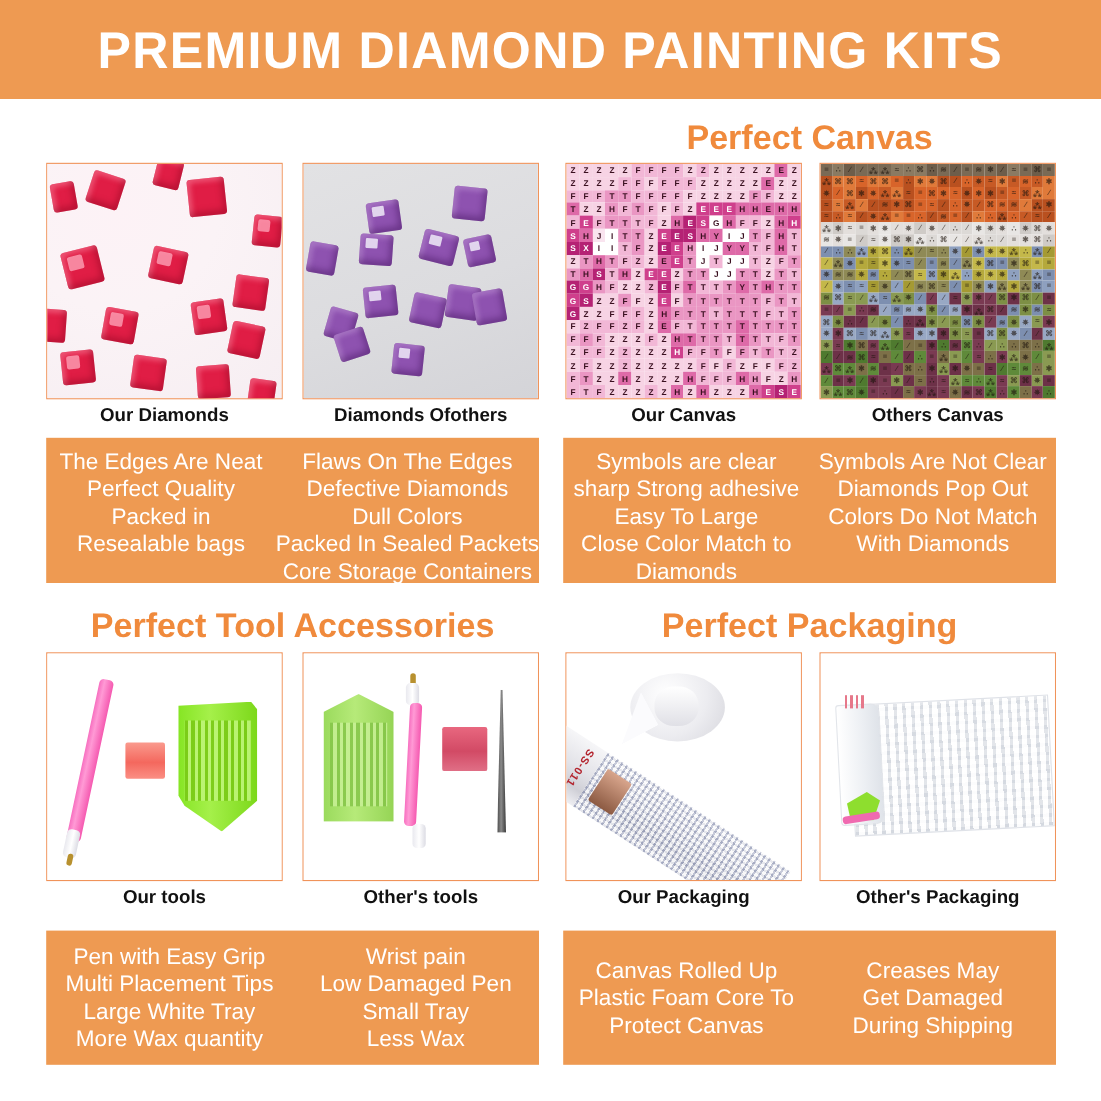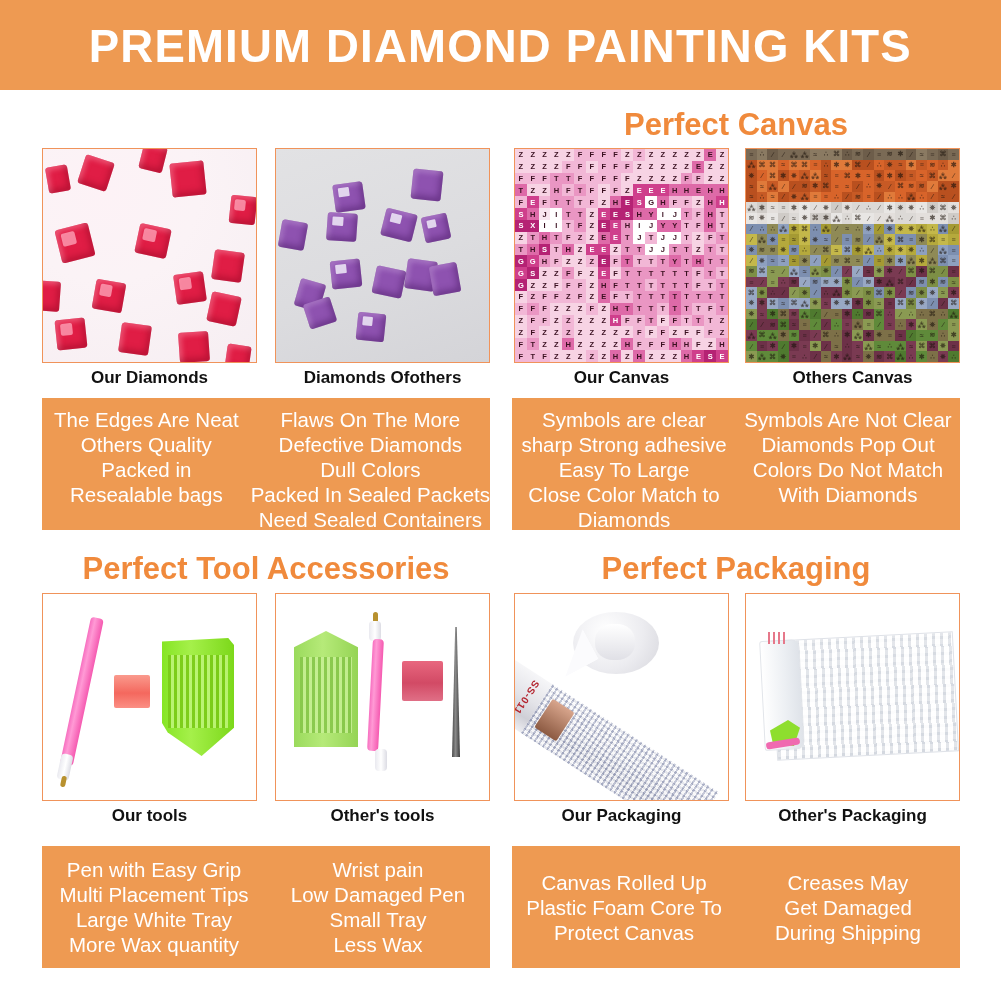--- a/index.html
+++ b/index.html
@@ -178,30 +178,30 @@
         <div class="bead purple f" style="left: 38%; top: 77%; width: 28px; height: 28px; transform: rotate(6deg);"></div>
       </div>
   </div>
 
   <div class="caption" style="left:42px;top:368px;width:215px;">Our Diamonds</div>
   <div class="caption" style="left:275px;top:368px;width:215px;">Diamonds Ofothers</div>
 
   <div class="panel" style="left:42px;top:398px;width:448px;height:132px;">
     <div class="col top">
       <span>The Edges Are Neat</span>
-      <span>Others Quality</span>
+      <span>Perfect Quality</span>
       <span>Packed in</span>
       <span>Resealable bags</span>
     </div>
     <div class="col top">
-      <span>Flaws On The More</span>
+      <span>Flaws On The Edges</span>
       <span>Defective Diamonds</span>
       <span>Dull Colors</span>
       <span>Packed In Sealed Packets</span>
-      <span>Need Sealed Containers</span>
+      <span>Core Storage Containers</span>
     </div>
   </div>
 
   <div class="frame" style="left:514px;top:148px;width:215px;height:215px;">
     <div class="inner">
         <div class="grid" id="grid-our" style="grid-template-columns: repeat(18, 1fr); grid-template-rows: repeat(18, 1fr);">
           <div class="cell" style="background: rgb(247, 211, 228);">Z</div>
           <div class="cell" style="background: rgb(247, 211, 228);">Z</div>
           <div class="cell" style="background: rgb(247, 211, 228);">Z</div>
           <div class="cell" style="background: rgb(247, 211, 228);">Z</div>

